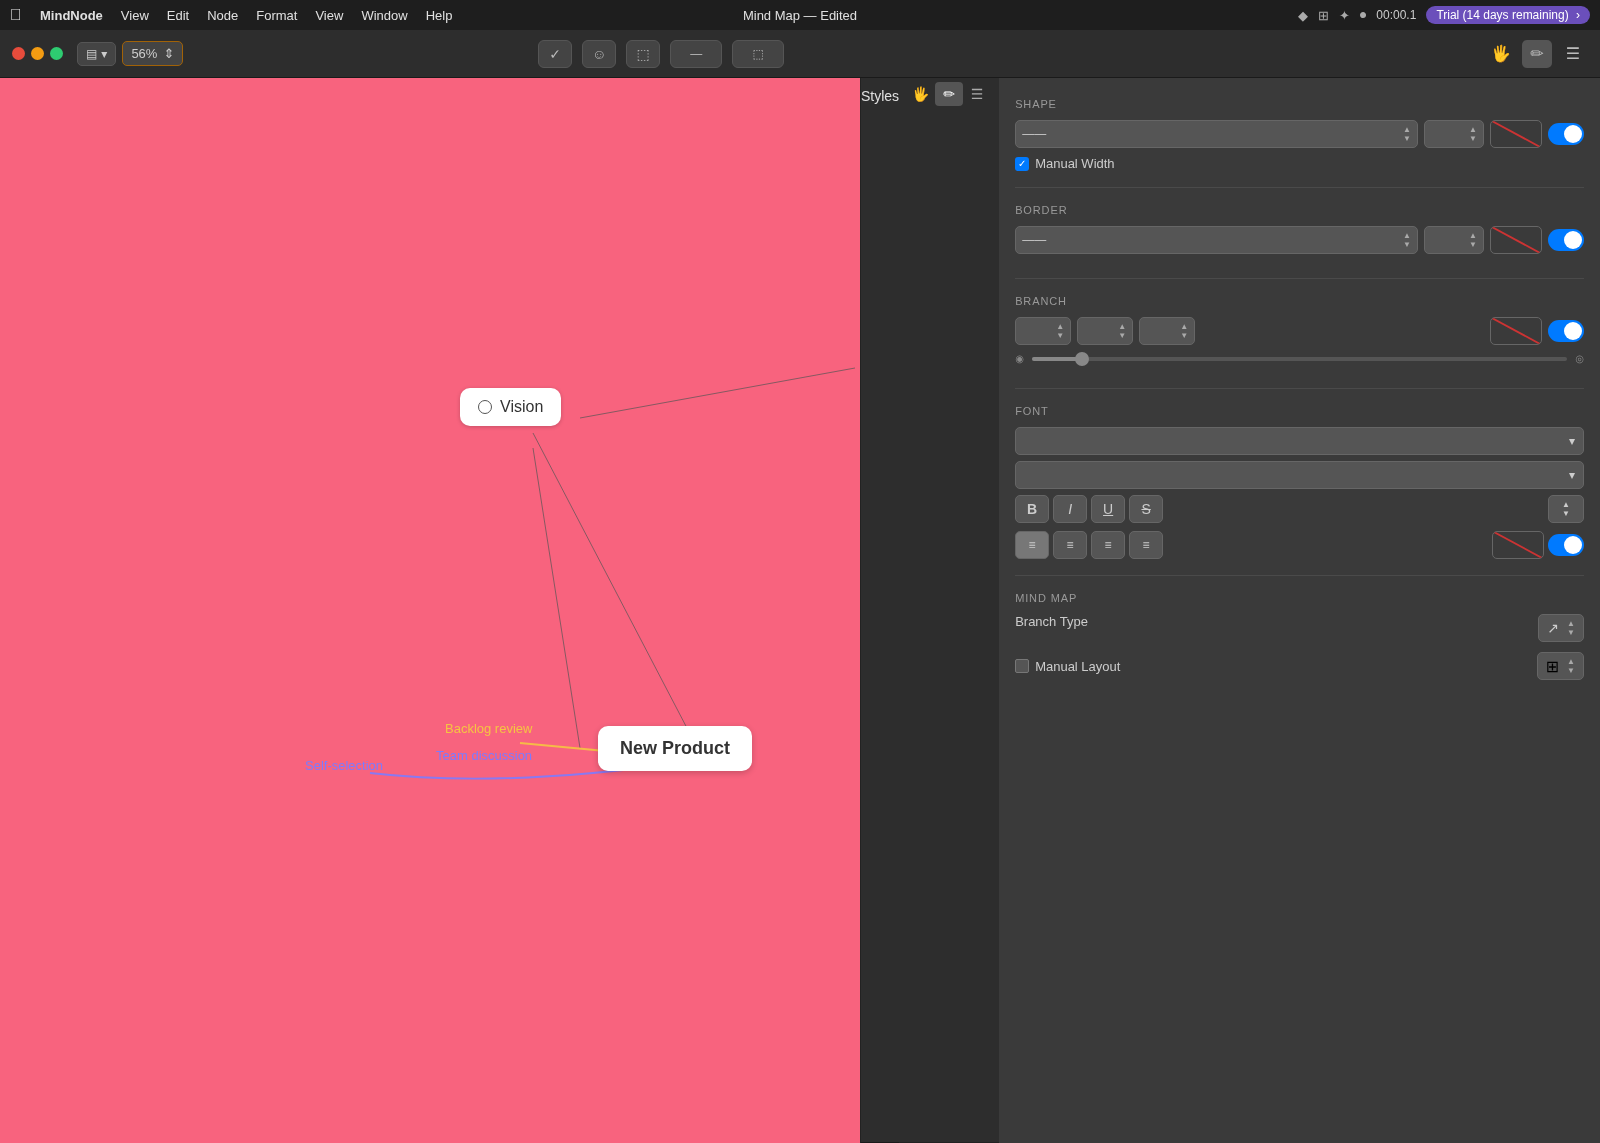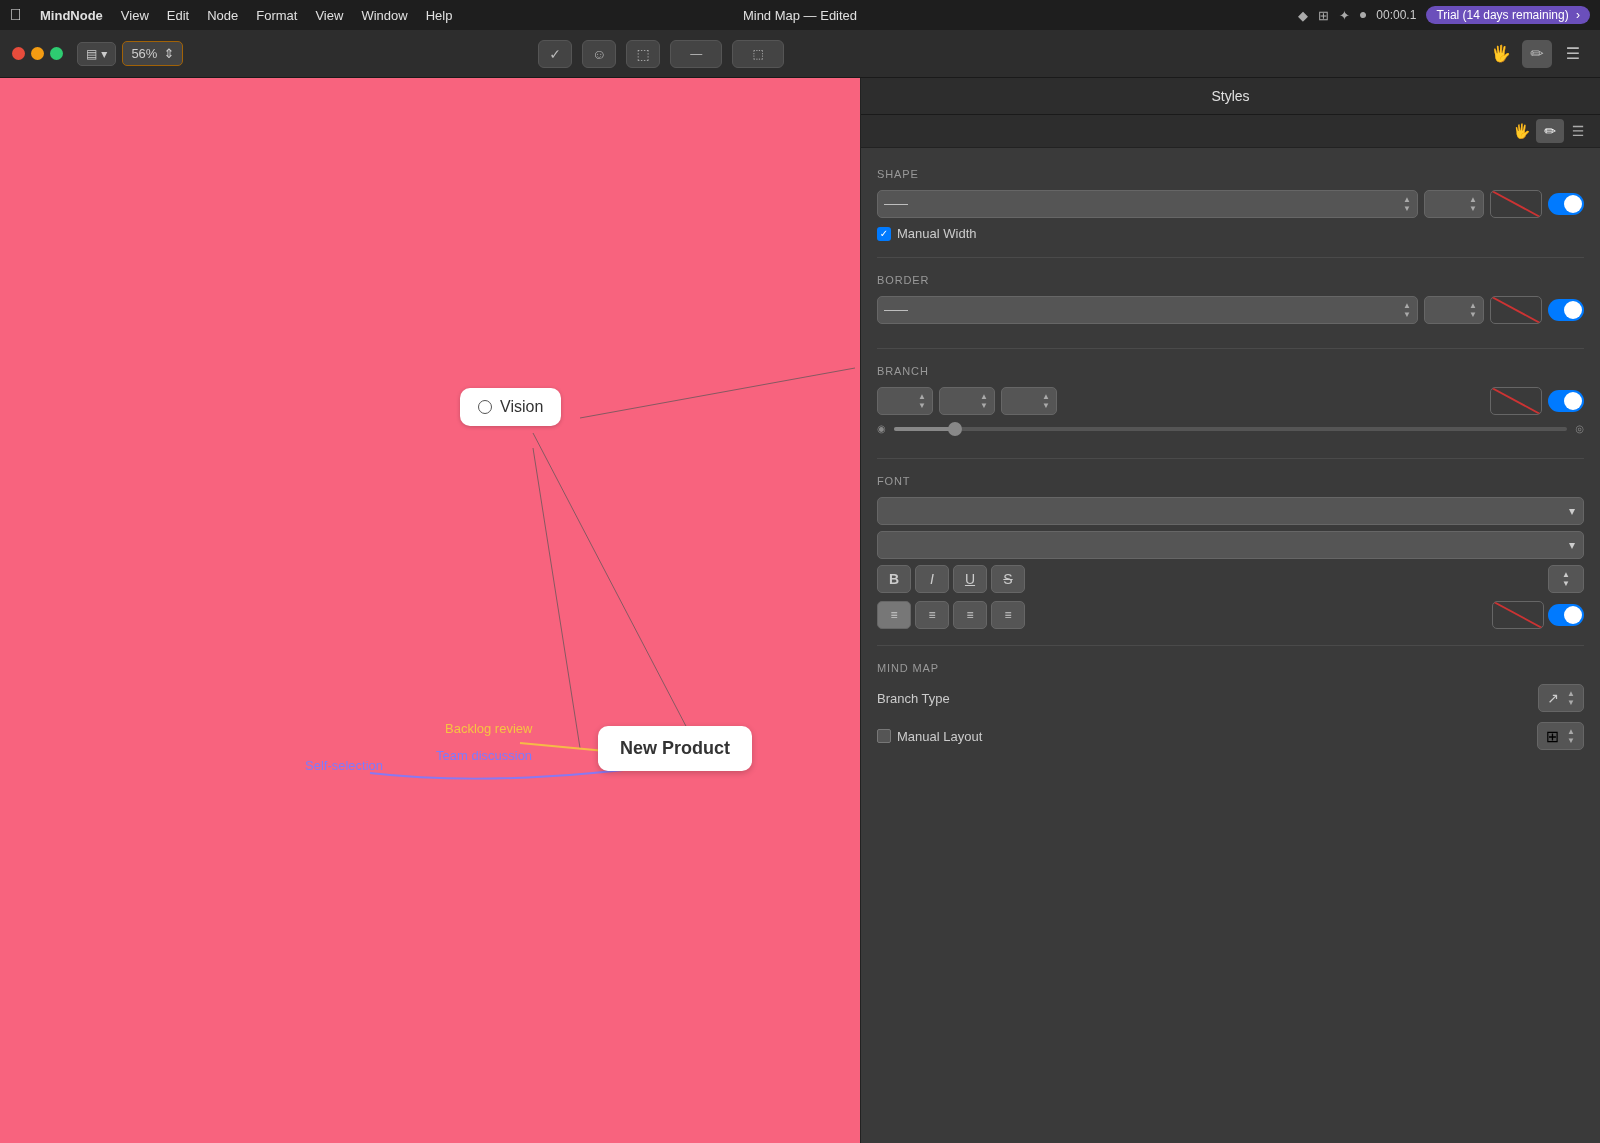--- a/index.html
+++ b/index.html
@@ -103,21 +103,21 @@
       position: absolute; top: 670px; left: 436px;
       font-size: 13px; color: #7b7bff; pointer-events: none;
     }
     .self-selection-label {
       position: absolute; top: 680px; left: 305px;
       font-size: 13px; color: #7b7bff; pointer-events: none;
     }
 
     
     .right-panel {
-      flex: 1; background: #3a3a3a; display: flex; flex-direction: column;
+      flex: 1; background: #3a3a3a; display: flex; flex-direction: row;
       border-left: 1px solid #222;
     }
     .panel-header {
       background: #2d2d2d; padding: 10px 0; text-align: center;
       font-size: 14px; font-weight: 500; color: #e0e0e0;
       border-bottom: 1px solid #1a1a1a;
     }
     .panel-tab-btn {
       background: transparent; border: none;
       width: 28px; height: 24px; cursor: pointer; color: #aaa; font-size: 14px;
@@ -212,21 +212,21 @@
     }
     .font-align-btn.active { background: #777; }
     .font-size-spinner {
       background: #555; border: 1px solid #666; border-radius: 5px;
       color: #ccc; font-size: 12px; width: 36px; height: 28px;
       display: flex; align-items: center; justify-content: center;
       flex-direction: column; cursor: pointer; margin-left: auto;
     }
 
     
-    .mind-map-row { display: flex; align-items: center; justify-content: space-between; margin-bottom: 10px; }
+    .mind-map-row { display: flex; align-items: flex-start; justify-content: space-between; margin-bottom: 10px; }
     .mind-map-label { font-size: 13px; color: #ccc; }
     .branch-type-control {
       display: flex; align-items: center; gap: 4px;
       background: #555; border: 1px solid #666; border-radius: 5px;
       padding: 3px 8px; cursor: pointer; height: 28px;
     }
     .branch-type-icon { color: #ccc; font-size: 14px; }
     .manual-layout-row { display: flex; align-items: center; justify-content: space-between; }
     .manual-layout-right {
       display: flex; align-items: center; gap: 4px;

